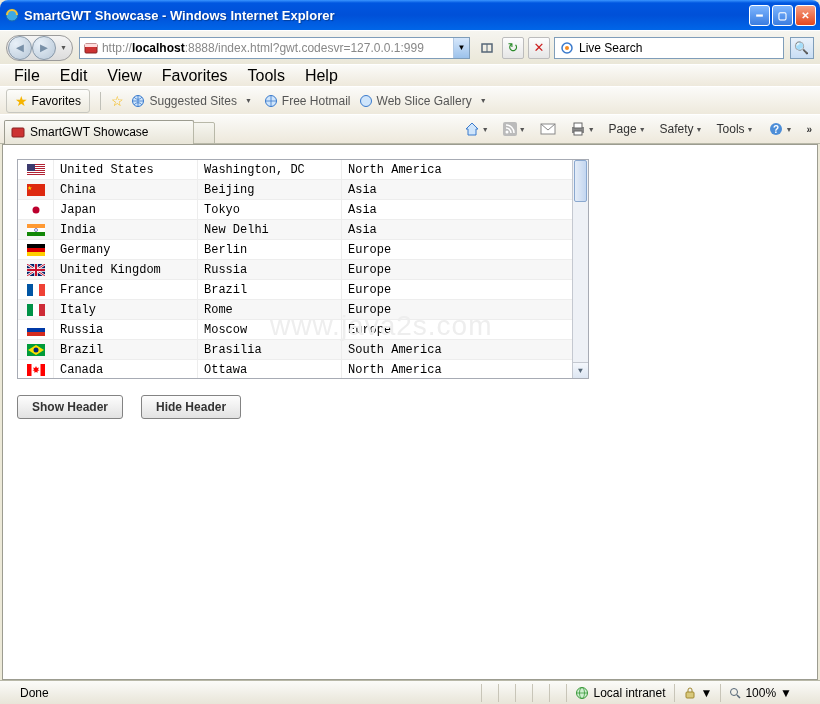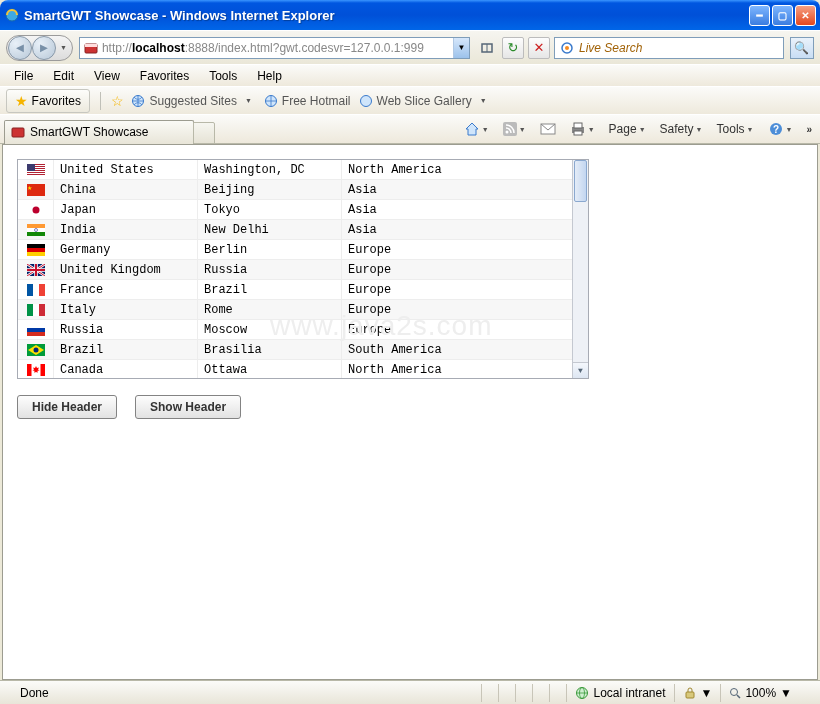--- a/index.html
+++ b/index.html
@@ -24,25 +24,25 @@
 .urlbar .url-text { flex: 1; font-size: 12px; color: #000; white-space: nowrap; overflow: hidden; }
 .urlbar .url-text .host { font-weight: bold; }
 .urlbar .url-text .rest { color: #888; }
 .urlbar .url-dd { width: 16px; background: linear-gradient(to bottom, #d6e7fb, #9cc2eb); height: 100%; display: flex; align-items: center; justify-content: center; font-size: 8px; border-left: 1px solid #b0c8e4; cursor: pointer; }
 .tb-icon { width: 22px; height: 22px; border: 1px solid transparent; display: flex; align-items: center; justify-content: center; cursor: pointer; font-size: 13px; }
 .tb-icon.refresh { color: #2a8a2a; border: 1px solid #bcbcbc; background: linear-gradient(to bottom,#fdfdfd,#e6e6e6); border-radius:2px; }
 .tb-icon.compat { color: #567; }
 .tb-icon.stop { color: #cc2020; border: 1px solid #bcbcbc; background: linear-gradient(to bottom,#fdfdfd,#e6e6e6); border-radius:2px; }
 .searchbar { width: 230px; height: 22px; border: 1px solid #7f9db9; background: white; display: flex; align-items: center; }
 .searchbar .bing-icon { width: 16px; height: 16px; margin: 0 4px; display:inline-block; }
-.searchbar .search-text { flex: 1; color: #a16207; font-style: italic; font-size: 12px; }
+.searchbar .search-text { flex: 1; color: #000000; font-size: 12px; }
 .searchbtn { width: 24px; height: 22px; border: 1px solid #7f9db9; background: linear-gradient(to bottom, #eaf2fb, #c8ddf4); display: flex; align-items: center; justify-content: center; font-size: 12px; color: #4060a0; margin-left: 2px; cursor: pointer; }
 
 
-.menubar { height: 22px; background: linear-gradient(to bottom, #fbfbf9, #eee9dc); border-top: 1px solid #fff; display: flex; align-items: center; padding: 0 4px; font-size: 12px; }
+.menubar { height: 22px; background: linear-gradient(to bottom, #fbfbf9, #eee9dc); border-top: 1px solid #fff; display: flex; align-items: center; padding: 0 4px; font-size: 16px; }
 .menubar .mi { padding: 2px 10px; cursor: pointer; }
 
 
 .favbar { height: 28px; background: linear-gradient(to bottom, #fbfbf9, #eee9dc); display: flex; align-items: center; padding: 0 6px; gap: 8px; font-size: 12px; border-top: 1px solid #fff; }
 .favbar .favbtn { display: flex; align-items: center; gap: 4px; padding: 3px 8px; border: 1px solid #c7c7c0; border-radius: 3px; background: linear-gradient(to bottom,#fdfdfb,#ece9dd); cursor: pointer; }
 .favbar .favlink { display: flex; align-items: center; gap: 4px; color: #555; cursor: pointer; }
 .star { color: #f5b400; font-size: 14px; }
 .globe { color: #3a7acc; font-size: 13px; }
 .sep { width: 1px; height: 18px; background: #c0c0b8; margin: 0 2px; }
 
@@ -391,22 +391,22 @@
           <div class="cell-capital">Ottawa</div>
           <div class="cell-continent">North America</div>
         </div>
       </div>
     <div class="vscroll">
       <div class="thumb"></div>
       <div class="arrow-dn">▼</div>
     </div>
   </div>
   <div class="app-buttons">
+    <div class="app-btn">Show Header</div>
     <div class="app-btn">Hide Header</div>
-    <div class="app-btn">Show Header</div>
   </div>
 </div>
 
 <div class="watermark">www.java2s.com</div>
 
 <div class="statusbar">
   <span>Done</span>
   <span class="flex"></span>
   <div class="pane"></div>
   <div class="pane"></div>

